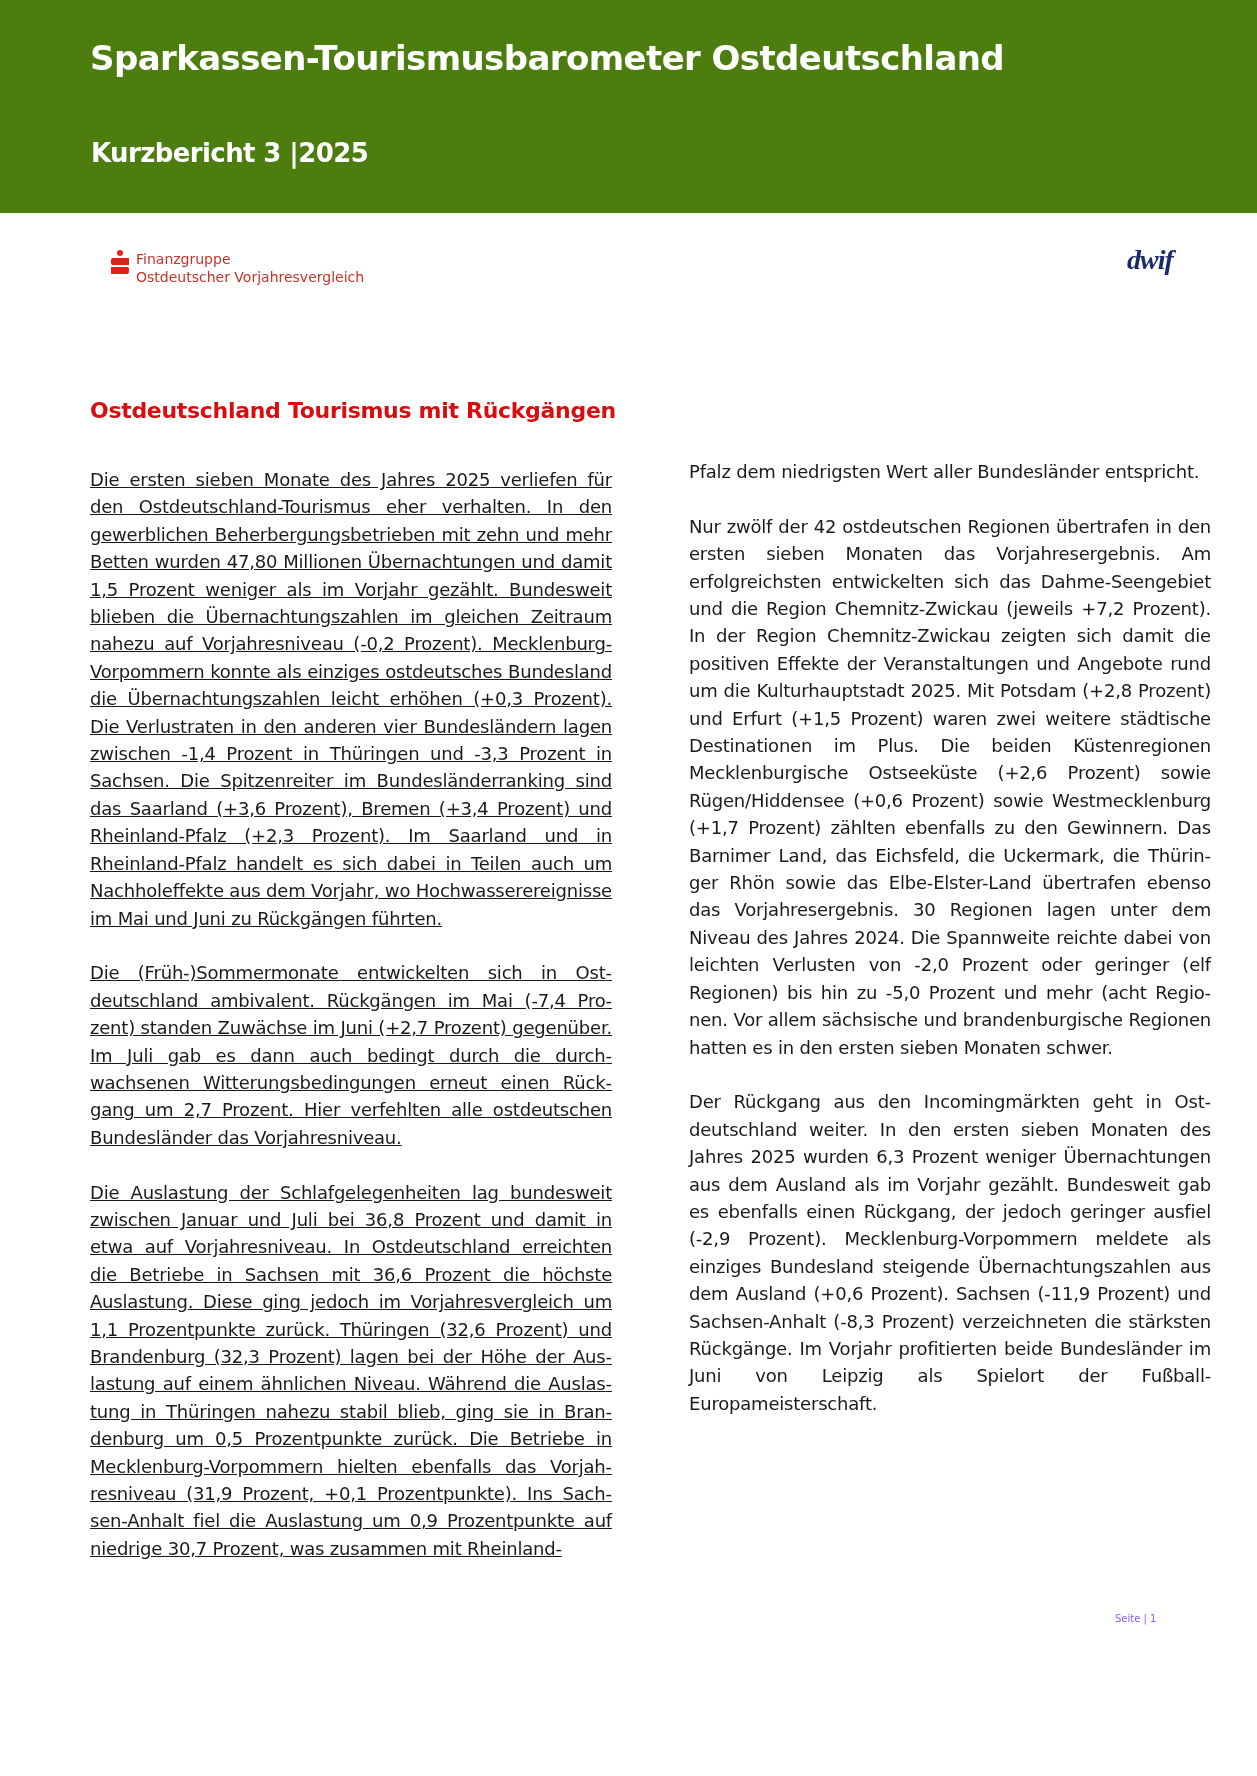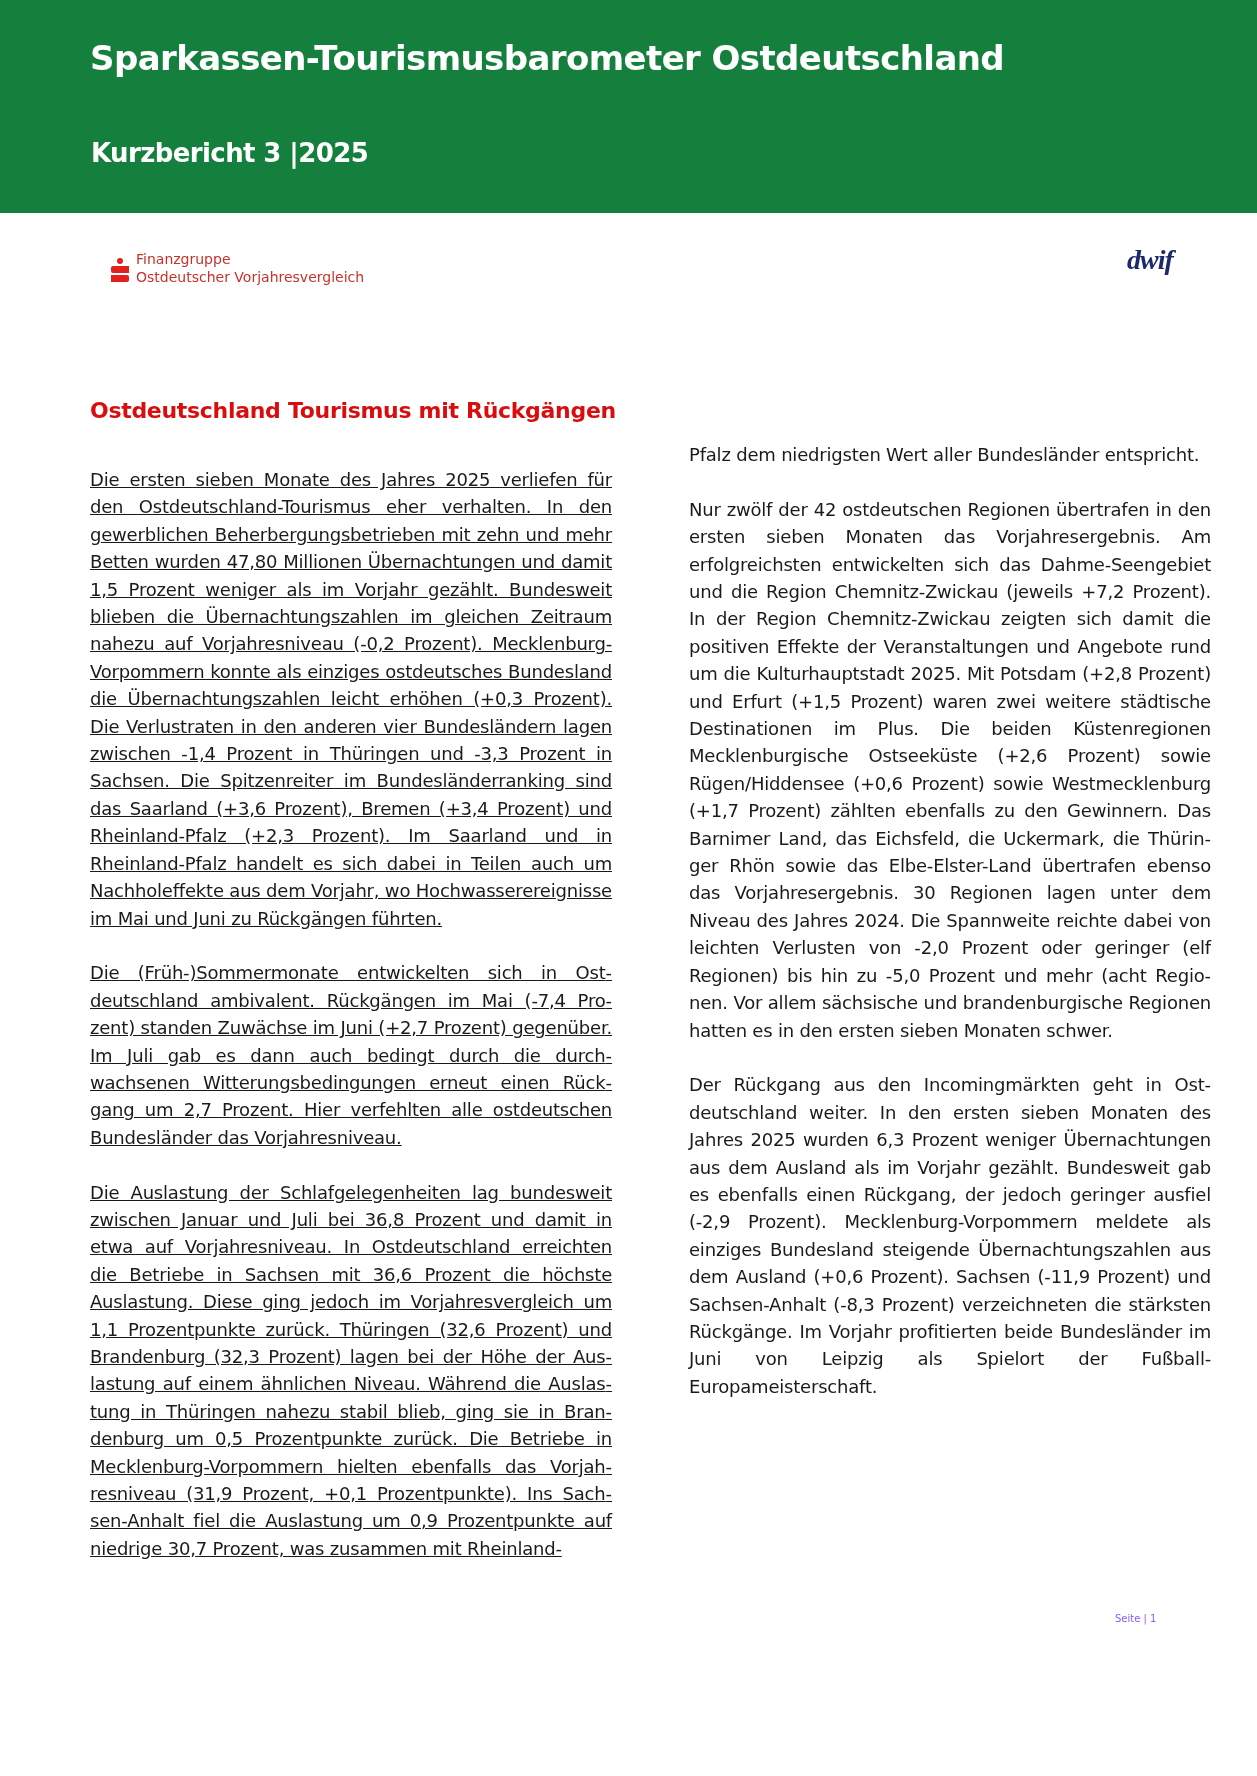--- a/index.html
+++ b/index.html
@@ -1,30 +1,30 @@
 <!DOCTYPE html>
 <html><head>
 <meta charset="utf-8">
 <style>
   html, body { margin:0; padding:0; background:#ffffff; }
   body { width:1257px; height:1776px; position:relative; overflow:hidden; font-family:"DejaVu Sans", sans-serif; color:#1a1a1a; }
-  .banner { position:absolute; left:0; top:0; width:1257px; height:213px; background:#15803d; }
+  .banner { position:absolute; left:0; top:0; width:1257px; height:213px; background:#4d7c0f; }
   .banner-title { position:absolute; left:90px; top:38px; color:#fff; font-family:"DejaVu Sans", sans-serif; font-weight:bold; font-size:34px; letter-spacing:-0.6px; white-space:nowrap; }
   .banner-sub { position:absolute; left:91px; top:110px; color:#fff; font-weight:bold; font-size:26px; letter-spacing:-0.6px; white-space:nowrap;margin-top:28px; }
-  .logo-left { position:absolute; left:110px; top:242px; display:flex; align-items:flex-end; }
+  .logo-left { position:absolute; left:110px; top:242px; display:flex; align-items:center; }
   .s-icon { width:20px; height:28px; position:relative; margin-right:6px; margin-top:0px; }
   .s-icon .dot { position:absolute; left:7px; top:0; width:6px; height:6px; border-radius:50%; background:#e2211c; }
   .s-icon .bar1 { position:absolute; left:1px; top:8px; width:18px; height:7px; background:#e2211c; border-radius:2px 0 0 2px; }
   .s-icon .bar2 { position:absolute; left:1px; top:17px; width:18px; height:7px; background:#e2211c; border-radius:0 2px 2px 0; }
   .logo-text { color:#c8322a; font-size:14px; line-height:18px; margin-top:8px; }
   .dwif { position:absolute; left:1127px; top:244px; color:#1b2a6b; font-family:Liberation Serif, serif; font-weight:bold; font-style:italic; font-size:28px; letter-spacing:-1px; }
   .section-title { position:absolute; left:90px; top:398px; color:#d90d0d; font-weight:bold; font-size:22px; letter-spacing:-0.3px; white-space:nowrap; }
   .col { position:absolute; width:522px; font-size:18px; line-height:27.4px; text-align:justify; letter-spacing:-0.2px; hyphens:manual; }
   .col-left { left:90px; top:466px;text-decoration:underline; }
-  .col-right { left:689px; top:441px; width:522px; }
+  .col-right { left:689px; top:458px; width:522px; }
   .col p { margin:0 0 27.4px 0; }
   .subhead { font-weight:bold; font-size:17.5px; letter-spacing:-0.3px; color:#222; text-align:left; white-space:nowrap; display:block; }
   .page-number { position:absolute; left:1115px; top:1613px; font-size:10px; color:#8b5cf6; white-space:nowrap; }
 </style>
 </head>
 <body>
 
 <div class="banner">
   <div class="banner-title">Sparkassen-Tourismusbarometer Ostdeutschland</div>
   <div class="banner-sub">Kurzbericht 3 |2025</div>

